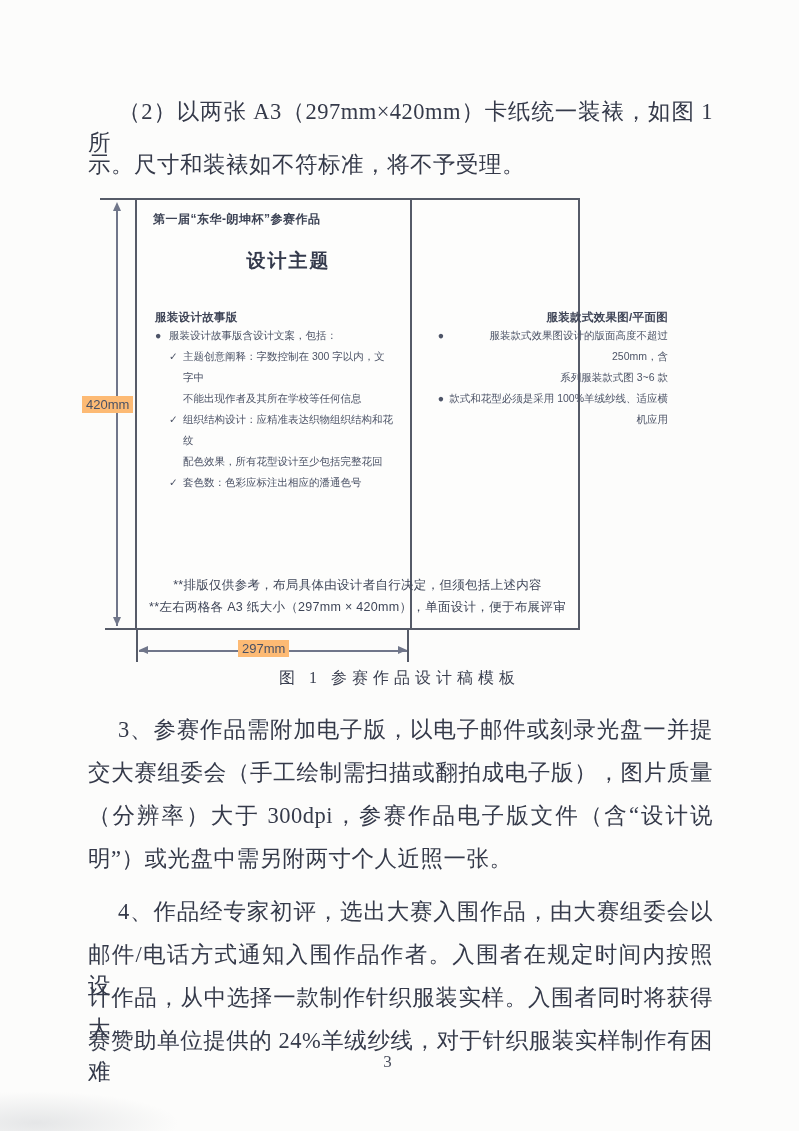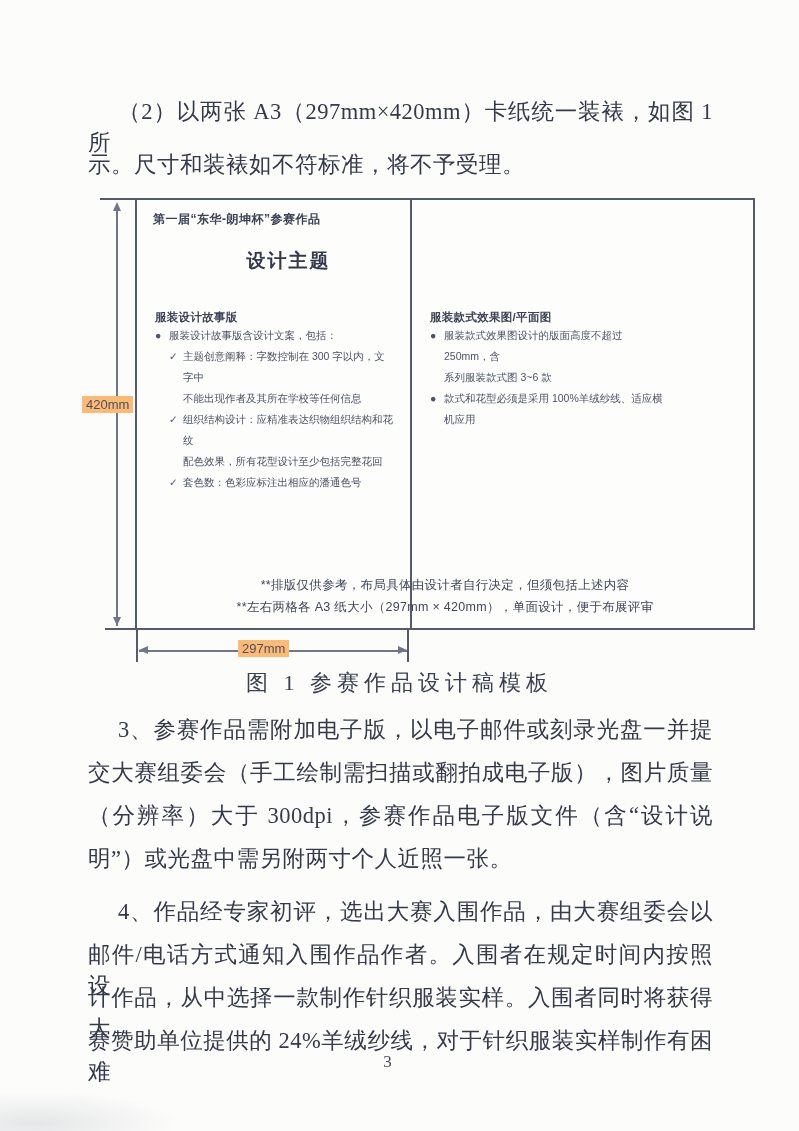--- a/index.html
+++ b/index.html
@@ -22,36 +22,36 @@
     white-space:nowrap;
   }
   .para .line.spread{white-space:normal;}
   .para .line.endline{text-align-last:left;}
   .para .line.indent{text-indent:30px;}
   #intro{top:96px;} #intro .line{height:53px;}
   #para3{top:714px;}
   #para4{top:896px;}
   .caption{
     position:absolute;top:668px;left:0;width:799px;text-align:center;
-    font-size:22px;letter-spacing:5px;color:#3a3f50;
+    font-size:16px;letter-spacing:5px;color:#3a3f50;
   }
   .page-num{
     position:absolute;top:1052px;left:0;width:775px;text-align:center;
     font-size:17px;color:#4a4f5e;
   }
   
   .fig-box{
-    position:absolute;left:135px;top:198px;width:620px;height:432px;
+    position:absolute;left:135px;top:198px;width:445px;height:432px;
     border:2px solid #565b68;box-sizing:border-box;background:#fdfdfc;
     font-family:"Liberation Sans","DejaVu Sans",sans-serif;
   }
   .fig-divider{position:absolute;left:273px;top:0;bottom:0;width:2px;background:#565b68;}
   .panel{position:absolute;top:0;bottom:0;}
   .panel.left{left:0;width:273px;}
-  .panel.right{left:275px;right:12px;}
+  .panel.right{left:275px;right:12px;text-align:right;}
   .lp-header{position:absolute;left:16px;top:11px;font-size:12px;font-weight:bold;color:#3c4254;letter-spacing:.5px;}
   .lp-title{position:absolute;left:0;width:100%;top:48px;text-align:center;font-size:19px;font-weight:bold;color:#343a4c;letter-spacing:2px;padding-left:15px;}
   .sec{position:absolute;left:18px;top:110px;width:238px;color:#4d5467;}
   .sec-title{font-size:11.5px;font-weight:bold;color:#3e4456;letter-spacing:.3px;}
   .li{display:flex;font-size:10.5px;line-height:21px;}
   .li .marker{flex:0 0 14px;color:#4d5467;}
   .li .txt{flex:1;}
   .li.check{margin-left:14px;}
   .fig-notes{
     position:absolute;left:0;right:0;bottom:10px;text-align:center;

